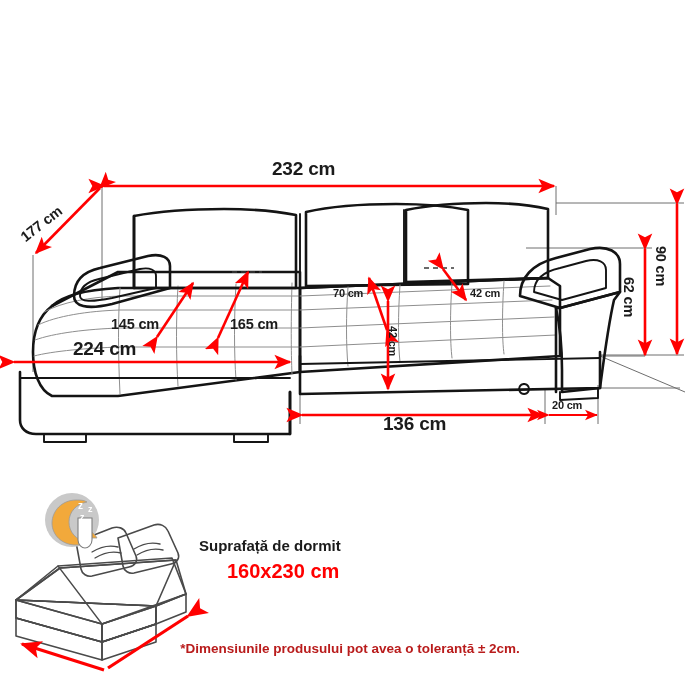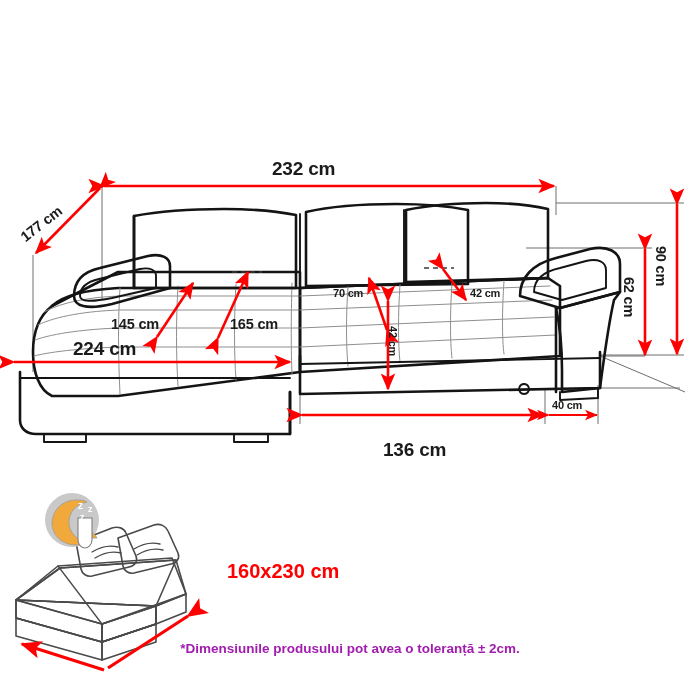--- a/index.html
+++ b/index.html
@@ -52,21 +52,21 @@
     position: absolute;
     font-size: 20px;
     font-weight: 700;
     color: #ff0000;
     white-space: nowrap;
   }
   .footnote {
     position: absolute;
     font-size: 13.5px;
     font-weight: 700;
-    color: #a21caf;
+    color: #b91c1c;
     white-space: nowrap;
     text-align: center;
     width: 700px;
     left: 0;
   }
 </style>
 </head>
 <body>
 
 <div id="stage">
@@ -245,23 +245,23 @@
   <div class="dim-label mid" style="left:98px; top:317px;margin-left:13px;">145 cm</div>
 
   <div class="dim-label mid" style="left:230px; top:317px;text-align:center;">165 cm</div>
 
   <div class="dim-label small" style="left:333px; top:288px;">70 cm</div>
 
   <div class="dim-label small" style="left:470px; top:288px;">42 cm</div>
 
   <div class="dim-label small rot90" style="left:398px; top:326px;">42 cm</div>
 
-  <div class="dim-label big" style="left:383px; top:440px;">136 cm</div>
-
-  <div class="dim-label small" style="left:552px; top:400px;">40 cm</div>
+  <div class="dim-label big" style="left:383px; top:414px;">136 cm</div>
+
+  <div class="dim-label small" style="left:552px; top:400px;">20 cm</div>
 
   <div class="dim-label mid rot90" style="left:636px; top:277px;">62 cm</div>
 
   <div class="dim-label mid rot90" style="left:668px; top:246px;">90 cm</div>
 
   <svg width="700" height="200" viewBox="0 0 700 200" style="position:absolute; left:0; top:490;">
     <defs>
       <style>
         .bl  { fill:none; stroke:#4a4a4a; stroke-width:1.6; stroke-linejoin:round; stroke-linecap:round; }
         .bl2 { fill:none; stroke:#4a4a4a; stroke-width:1.3; stroke-linecap:round; }
@@ -316,18 +316,19 @@
                C84,10 80,10 76,10 Z"></path>
       <path fill="#f2a93b" stroke="#9a9a9a" stroke-width="0.8" d="M84,38 C90,40 95,44 97,48 L88,48 Z"></path>
       <path fill="#ffffff" stroke="#7f7f7f" stroke-width="1.1" d="M78,28 L92,28 L92,50 C92,55 88,58 85,58
                C82,58 78,55 78,50 Z"></path>
       <text x="78" y="19" font-family="Liberation Sans, sans-serif" font-size="10" font-weight="700" fill="#ffffff">z</text>
       <text x="88" y="22" font-family="Liberation Sans, sans-serif" font-size="9" font-weight="700" fill="#ffffff">z</text>
       <text x="80" y="30" font-family="Liberation Sans, sans-serif" font-size="9" font-weight="700" fill="#ffffff">z</text>
     </g>
   </svg>
 
+  <div class="caption-title" style="left:199px; top:537px;">Suprafață de dormit</div>
 
   <div class="caption-value" style="left:227px; top:560px;">160x230 cm</div>
 
   <div class="footnote" style="top:641px;">*Dimensiunile produsului pot avea o toleranță ± 2cm.</div>
 
 </div>
 
 </body></html>

